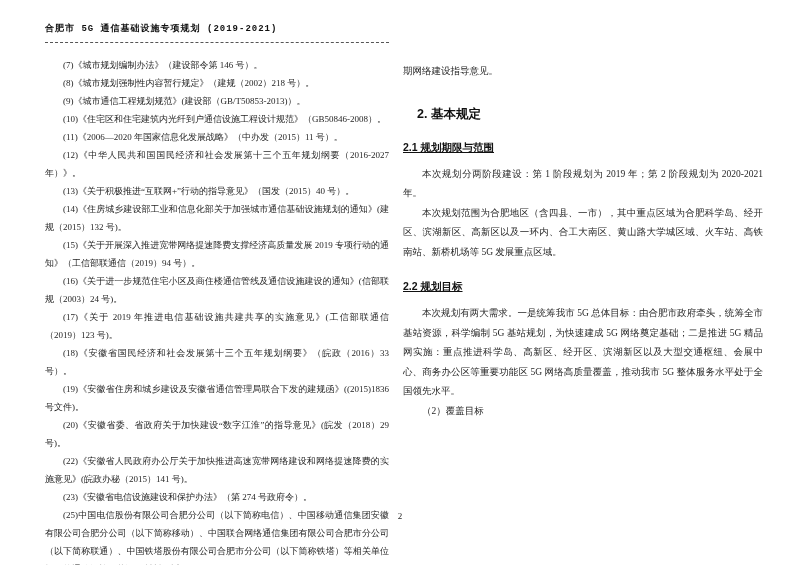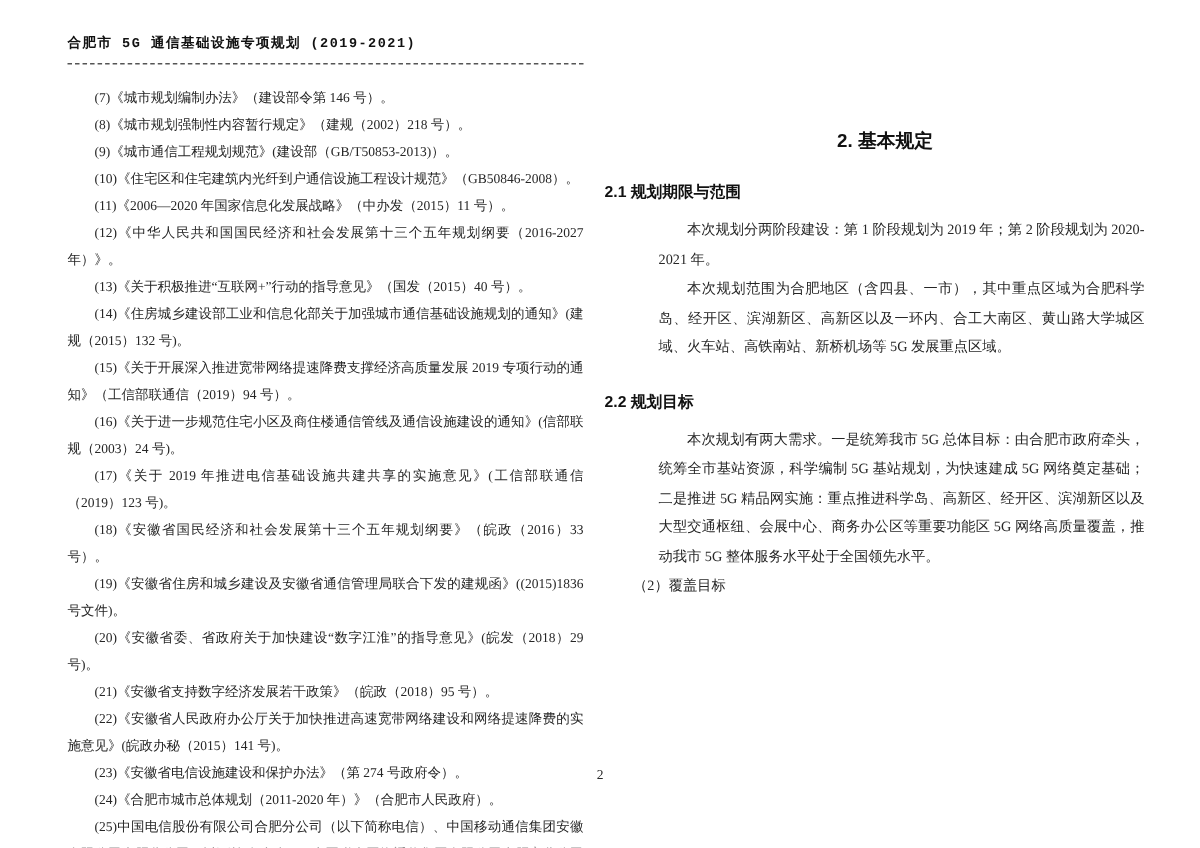--- a/index.html
+++ b/index.html
@@ -41,35 +41,35 @@
     text-indent: 2em;
     text-align: justify;
   }
 
   .right-col p.body {
     margin: 0;
     font-size: 9.5px;
     line-height: 19.5px;
     text-align: justify;
   }
-  .right-col p.indent { text-indent: 2em; margin-left: 36px; }
+  .right-col p.indent { text-indent: 2em; }
   .right-col h2 {
     font-family: "Liberation Sans", "DejaVu Sans", sans-serif;
     font-size: 12.5px;
     font-weight: bold;
     color: #111;
     margin: 24px 0 16px 14px;
-    text-align: center;
   }
   .right-col h3 {
     font-family: "Liberation Sans", "DejaVu Sans", sans-serif;
     font-size: 10.5px;
     font-weight: bold;
     color: #111;
     margin: 18px 0 10px 0;
+    text-decoration: underline;
   }
   .goal-label { text-indent: 2em; }
 
   .footer {
     position: absolute;
     top: 511px;
     left: 0;
     width: 100%;
     text-align: center;
     font-size: 9px;
@@ -94,29 +94,28 @@
       <p>(11)《2006—2020 年国家信息化发展战略》（中办发（2015）11 号）。</p>
       <p>(12)《中华人民共和国国民经济和社会发展第十三个五年规划纲要（2016-2027 年）》。</p>
       <p>(13)《关于积极推进“互联网+”行动的指导意见》（国发（2015）40 号）。</p>
       <p>(14)《住房城乡建设部工业和信息化部关于加强城市通信基础设施规划的通知》(建规（2015）132 号)。</p>
       <p>(15)《关于开展深入推进宽带网络提速降费支撑经济高质量发展 2019 专项行动的通知》（工信部联通信（2019）94 号）。</p>
       <p>(16)《关于进一步规范住宅小区及商住楼通信管线及通信设施建设的通知》(信部联规（2003）24 号)。</p>
       <p>(17)《关于 2019 年推进电信基础设施共建共享的实施意见》(工信部联通信（2019）123 号)。</p>
       <p>(18)《安徽省国民经济和社会发展第十三个五年规划纲要》（皖政（2016）33 号）。</p>
       <p>(19)《安徽省住房和城乡建设及安徽省通信管理局联合下发的建规函》((2015)1836 号文件)。</p>
       <p>(20)《安徽省委、省政府关于加快建设“数字江淮”的指导意见》(皖发（2018）29 号)。</p>
-      <p>(21)《安徽省支持数字经济发展若干政策》（皖政（2018）95 号）。</p>
       <p>(22)《安徽省人民政府办公厅关于加快推进高速宽带网络建设和网络提速降费的实施意见》(皖政办秘（2015）141 号)。</p>
       <p>(23)《安徽省电信设施建设和保护办法》（第 274 号政府令）。</p>
-      <p>(24)《合肥市城市总体规划（2011-2020 年）》（合肥市人民政府）。</p>
       <p>(25)中国电信股份有限公司合肥分公司（以下简称电信）、中国移动通信集团安徽有限公司合肥分公司（以下简称移动）、中国联合网络通信集团有限公司合肥市分公司（以下简称联通）、中国铁塔股份有限公司合肥市分公司（以下简称铁塔）等相关单位提供的通信设施现状调研材料及近</p>
     </div>
   </div>
 
   <div class="right-col">
+    <p class="body">期网络建设指导意见。</p>
     <h2>2. 基本规定</h2>
     <h3>2.1 规划期限与范围</h3>
     <p class="body indent">本次规划分两阶段建设：第 1 阶段规划为 2019 年；第 2 阶段规划为 2020-2021 年。</p>
     <p class="body indent">本次规划范围为合肥地区（含四县、一市），其中重点区域为合肥科学岛、经开区、滨湖新区、高新区以及一环内、合工大南区、黄山路大学城区域、火车站、高铁南站、新桥机场等 5G 发展重点区域。</p>
     <h3>2.2 规划目标</h3>
     <p class="body indent">本次规划有两大需求。一是统筹我市 5G 总体目标：由合肥市政府牵头，统筹全市基站资源，科学编制 5G 基站规划，为快速建成 5G 网络奠定基础；二是推进 5G 精品网实施：重点推进科学岛、高新区、经开区、滨湖新区以及大型交通枢纽、会展中心、商务办公区等重要功能区 5G 网络高质量覆盖，推动我市 5G 整体服务水平处于全国领先水平。</p>
     <p class="body goal-label">（2）覆盖目标</p>
 
   </div>
 

